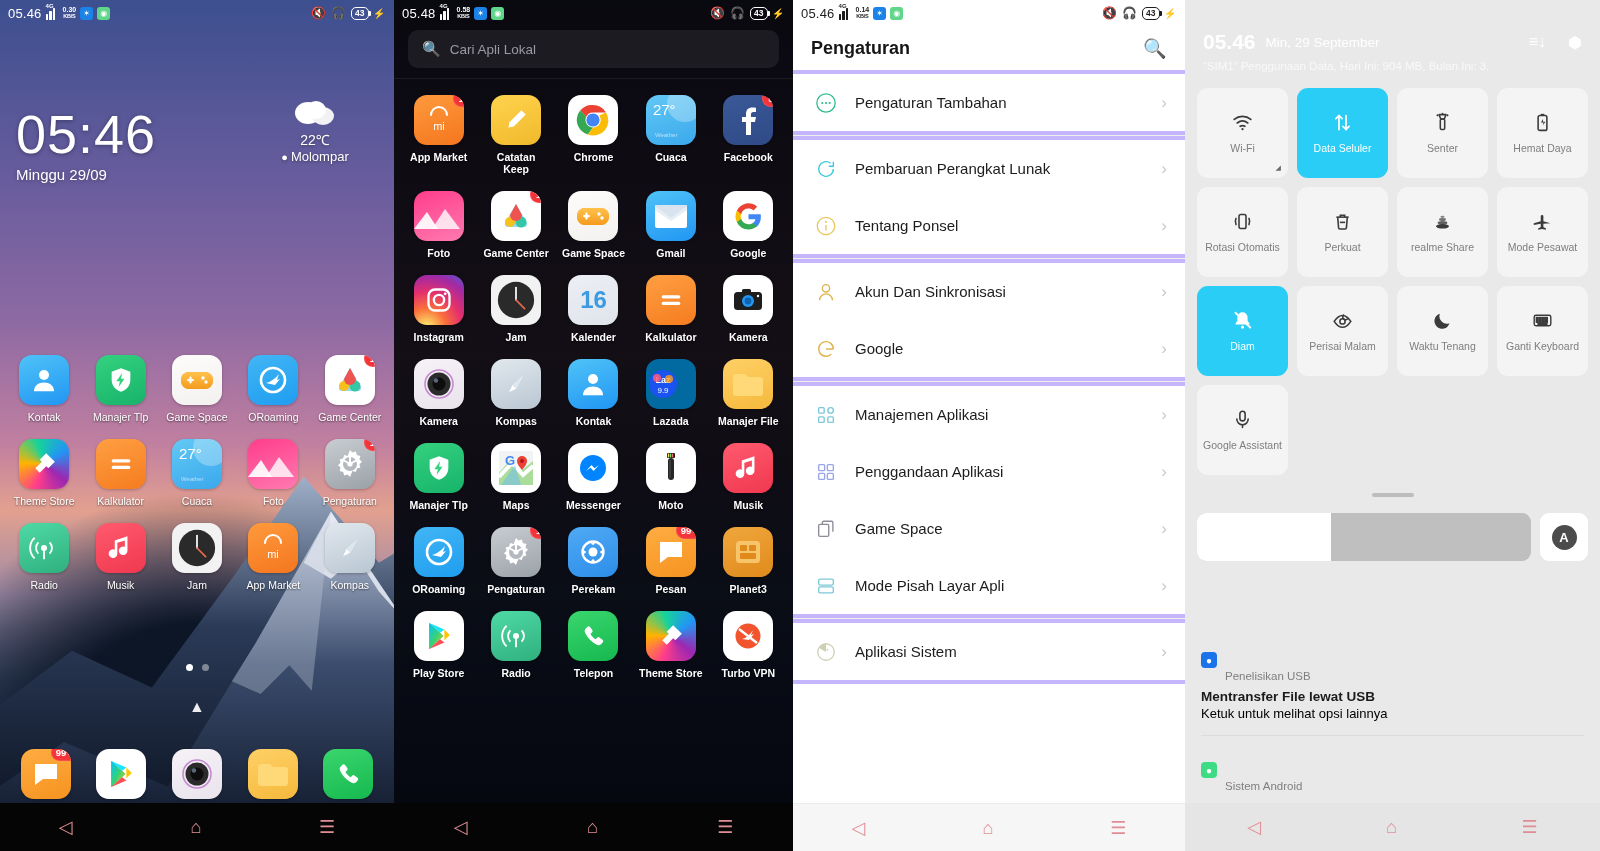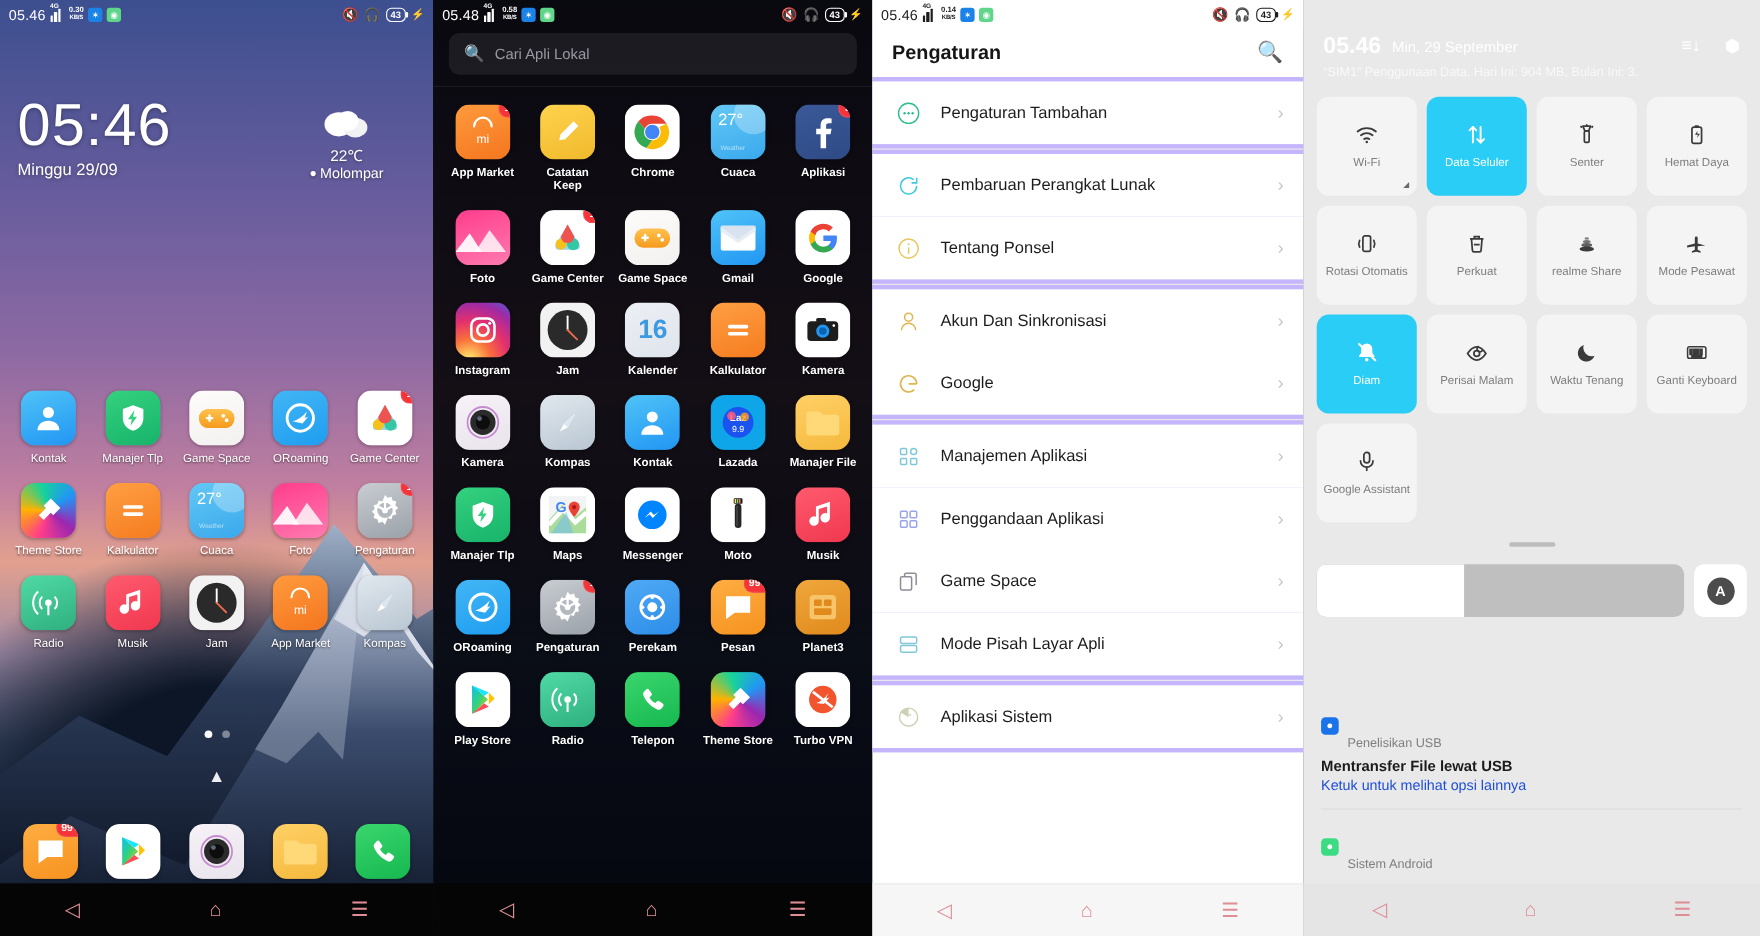--- a/index.html
+++ b/index.html
@@ -48,21 +48,21 @@
   #panel-home .wall {
     position: absolute; inset: 0;
     background:
       radial-gradient(120% 55% at 50% 92%, #0c1626 0%, #0c1626 34%, rgba(12,22,38,0) 62%),
       linear-gradient(180deg, #3c4f8f 0%, #6a5d9e 22%, #8e6aa3 38%, #c07fa0 52%, #e2a08f 60%, #9e8aa6 70%, #3e4f6e 80%, #17243c 92%, #0a1221 100%);
   }
   #panel-home .mountain {
     position: absolute; left: -6%; right: -6%; bottom: 0; height: 62%;
   }
   #panel-home .clockwidget { position: absolute; left: 16px; top: 86px; color:#fff; }
-  #panel-home .bigclock { font-size: 54px; font-weight: 300; line-height: 56px; letter-spacing: 1px; text-shadow: 0 1px 4px rgba(0,0,0,.35); }
+  #panel-home .bigclock { font-size: 54px; font-weight: 300; line-height: 56px; letter-spacing: 1px; text-shadow: 0 1px 4px rgba(0,0,0,.35); margin-top: 20px; }
   #panel-home .dateline { font-size: 15px; font-weight: 400; margin-top: 4px; text-shadow: 0 1px 4px rgba(0,0,0,.35); }
   #panel-home .weatherwidget { position: absolute; right: 14px; top: 96px; color: #fff; text-align: center; width: 130px; }
   #panel-home .wtemp { font-size: 14px; margin-top: -2px; text-shadow: 0 1px 3px rgba(0,0,0,.4); }
   #panel-home .wloc { font-size: 13px; display:flex; align-items:center; justify-content:center; gap:3px; text-shadow: 0 1px 3px rgba(0,0,0,.4); }
 
   .appgrid { position: absolute; left: 0; right: 0; display: grid; grid-template-columns: repeat(5, 1fr); }
   #panel-home .appgrid { top: 355px; row-gap: 16px; padding: 0 6px;}
   .appcell { display:flex; flex-direction: column; align-items:center; gap: 6px; position: relative; }
   .appicon { width: 50px; height: 50px; border-radius: 13px; position: relative; display:flex; align-items:center; justify-content:center; box-shadow: 0 1px 3px rgba(0,0,0,.25); overflow: hidden; }
   .applabel { font-size: 10.5px; color: #fff; text-shadow: 0 1px 2px rgba(0,0,0,.6); white-space: nowrap; text-align:center; }
@@ -139,21 +139,21 @@
   #panel-quick .notifhead { position:absolute; top: 590px; left: 16px; right: 16px; display:flex; align-items:center; }
   #panel-quick .notiftitle { font-size: 16.5px; font-weight: 700; color:#1b1b1b; }
   #panel-quick .notifhead .acts { margin-left:auto; display:flex; gap: 22px; color:#4a4a4a; font-size:16px;}
   #panel-quick .nlist { position:absolute; top: 626px; left: 16px; right: 16px; }
   .nitem { padding: 12px 0 14px; border-bottom: 1px solid #dcdcdc; }
   .nitem:last-child { border-bottom: none; }
   .napp { display:flex; align-items:center; gap: 8px; }
   .napp .nico { width:16px; height:16px; border-radius:4px; display:flex;align-items:center;justify-content:center; font-size:10px; color:#fff;}
   .napp .nname { font-size: 11.5px; color:#7f7f7f;margin-top:32px; }
   .ntitle { font-size: 13.5px; font-weight: 700; color:#1b1b1b; margin-top: 7px;}
-  .nbody { font-size: 13px; color:#1d4ed8; margin-top: 2px;}
+  .nbody { font-size: 13px; color:#000000; margin-top: 2px;}
 </style>
 </head>
 <body>
 
 <div class="stage">
 
   <div class="panel" id="panel-home">
     <div class="wall">
       <svg class="mountain" viewBox="0 0 440 330" preserveAspectRatio="none">
         <defs>
@@ -567,21 +567,21 @@
         </div>
         <div class="appcell">
           <div class="appicon">
             <div style="width:100%;height:100%;display:flex;align-items:center;justify-content:center;background:linear-gradient(160deg,#3b5998,#2e4a86)">
               <svg width="22" height="30" viewBox="0 0 22 30" fill="#fff">
                 <path d="M14 30V17h4l1-5h-5V9.5c0-1.4.4-2.4 2.5-2.4H19V2.7C18.4 2.6 16.9 2.5 15.2 2.5 11.6 2.5 9 4.7 9 8.9V12H5v5h4v13z"></path>
               </svg>
             </div>
             <span class="badge">5</span>
           </div>
-  <div class="applabel">Aplikasi</div>
+  <div class="applabel">Facebook</div>
         </div>
         <div class="appcell">
           <div class="appicon">
             <div style="width:100%;height:100%;display:flex;align-items:center;justify-content:center;background:linear-gradient(160deg,#ff3d8b,#ff7ab0)">
               <svg width="50" height="26" viewBox="0 0 50 26">
                 <path d="M0 26 L13 9 L24 26Z" fill="#fff" opacity=".92"></path>
                 <path d="M18 26 L31 6 L46 26Z" fill="#fff" opacity=".8"></path>
               </svg>
             </div>
           </div>
@@ -734,21 +734,21 @@
               <svg width="30" height="30" viewBox="0 0 24 24" fill="#fff">
                 <circle cx="12" cy="8" r="4"></circle>
                 <path d="M4 21c0-4.4 3.6-7 8-7s8 2.6 8 7z"></path>
               </svg>
             </div>
           </div>
   <div class="applabel">Kontak</div>
         </div>
         <div class="appcell">
           <div class="appicon">
-            <div style="width:100%;height:100%;display:flex;align-items:center;justify-content:center;background:#0ea5e9">
+            <div style="width:100%;height:100%;display:flex;align-items:center;justify-content:flex-start;background:#0369a1">
               <svg width="34" height="34" viewBox="0 0 34 34">
                 <circle cx="17" cy="17" r="14" fill="#1a53f0"></circle>
                 <path d="M17 5c5 2 8 5 11 6-1 8-5 13-11 16C11 24 7 19 6 11c3-1 6-4 11-6z" fill="#f15a24" opacity=".0"></path>
                 <text x="17" y="16" font-size="9" fill="#fff" text-anchor="middle" font-family="sans-serif" font-weight="bold">Laz</text>
                 <text x="17" y="26" font-size="8" fill="#fff" text-anchor="middle" font-family="sans-serif">9.9</text>
                 <circle cx="11" cy="11" r="4" fill="#ff5a7a" opacity=".85"></circle>
                 <circle cx="23" cy="12" r="4" fill="#ff9f1a" opacity=".8"></circle>
               </svg>
             </div>
           </div>

